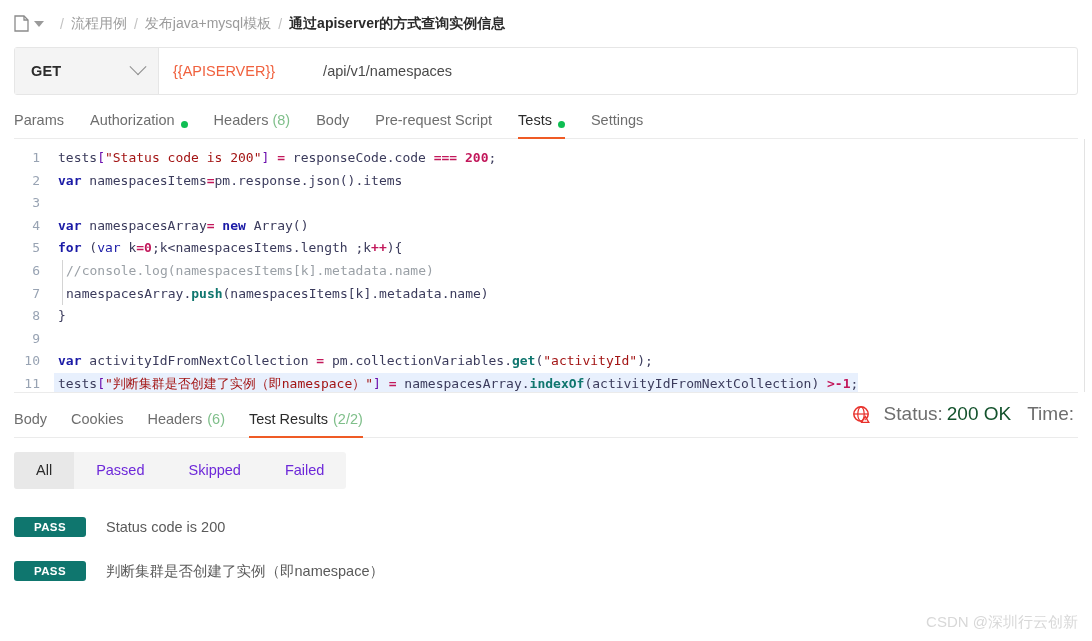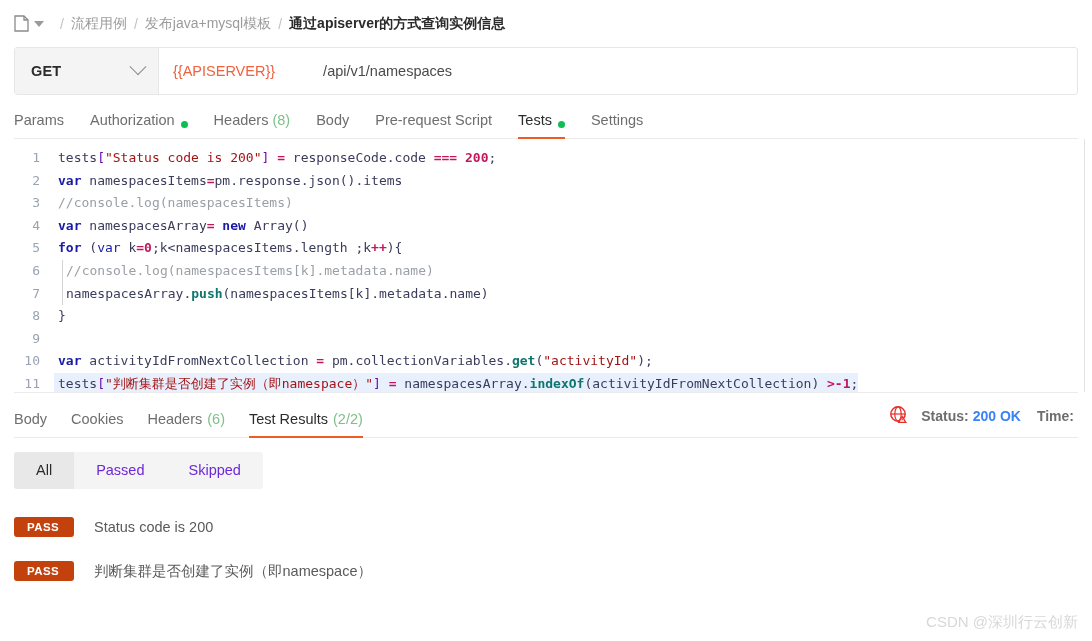--- a/index.html
+++ b/index.html
@@ -224,30 +224,29 @@
   .resp-tab.active { color: #2b2b2b; }
   .resp-tab.active::after {
     content: "";
     position: absolute;
     left: 0; right: 0; bottom: -1px;
     height: 2.5px;
     background: #ef5b25;
   }
   .resp-meta {
     display: flex;
-    align-items: flex-end;
-    font-size: 14px;
+    align-items: center;
+    font-size: 19px;
     color: #6e6e6e;
     white-space: nowrap;
     padding-bottom: 2px;
-    font-weight: bold;
   }
   .globe-warn { margin-right: 13px; display: flex; align-items: center; }
   .meta-label { margin-right: 4px; }
-  .meta-ok { color: #3b82f6; margin-right: 16px; }
+  .meta-ok { color: #14532d; margin-right: 16px; }
 
   
   .filter-wrap {
     margin: 14px 14px 0 14px;
     display: inline-flex;
     background: #f4f4f4;
     border-radius: 3px;
     overflow: hidden;
   }
   .filter-btn {
@@ -265,30 +264,30 @@
   }
 
   
   .results { margin: 16px 14px 0 14px; }
   .result-row {
     display: flex;
     align-items: center;
     height: 44px;
   }
   .pass-badge {
-    background: #c2410c;
+    background: #0f766e;
     color: #ffffff;
     font-size: 11.5px;
     font-weight: bold;
     letter-spacing: .4px;
     border-radius: 3px;
-    padding: 4px 13px;
+    padding: 4px 19px;
     margin-right: 20px;
     min-width: 34px;
-    text-align: left;
+    text-align: center;
     flex: 0 0 auto;
   }
   .result-text {
     font-size: 14.5px;
     color: #5a5a5a;
     white-space: nowrap;
   }
 
   
   .watermark {
@@ -371,21 +370,20 @@
     <span class="code-text"><span class="t-plain">tests</span><span class="t-pun">[</span><span class="t-str">"Status code is 200"</span><span class="t-pun">] </span><span class="t-op">=</span><span class="t-plain"> responseCode.code </span><span class="t-op">===</span><span class="t-plain"> </span><span class="t-num">200</span><span class="t-plain">;</span></span>
   </div>
 
   <div class="code-line">
     <span class="ln">2</span>
     <span class="code-text"><span class="t-kw">var</span><span class="t-plain"> namespacesItems</span><span class="t-op">=</span><span class="t-plain">pm.response.json().items</span></span>
   </div>
 
   <div class="code-line">
     <span class="ln">3</span>
-    <span class="code-text"><span class="t-cmt">//console.log(namespacesItems)</span></span>
   </div>
 
   <div class="code-line">
     <span class="ln">4</span>
     <span class="code-text"><span class="t-kw">var</span><span class="t-plain"> namespacesArray</span><span class="t-op">=</span><span class="t-kw"> new </span><span class="t-plain">Array()</span></span>
   </div>
 
   <div class="code-line">
     <span class="ln">5</span>
     <span class="code-text"><span class="t-kw">for</span><span class="t-plain"> (</span><span class="t-var">var</span><span class="t-plain"> k</span><span class="t-op">=</span><span class="t-num">0</span><span class="t-plain">;</span><span class="t-plain">k&lt;namespacesItems.length ;k</span><span class="t-op">++</span><span class="t-plain">){</span></span>
@@ -463,20 +461,23 @@
 <div class="filter-wrap">
   <div class="filter-btn active">
     <span>All</span>
   </div>
   <div class="filter-btn">
     <span>Passed</span>
   </div>
   <div class="filter-btn">
     <span>Skipped</span>
   </div>
+  <div class="filter-btn">
+    <span>Failed</span>
+  </div>
 </div>
 
 
 <div class="results">
   <div class="result-row">
     <span class="pass-badge">PASS</span>
     <span class="result-text">Status code is 200</span>
   </div>
   <div class="result-row">
     <span class="pass-badge">PASS</span>

